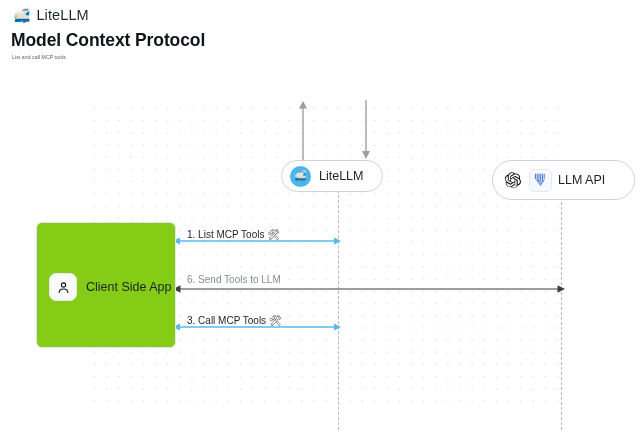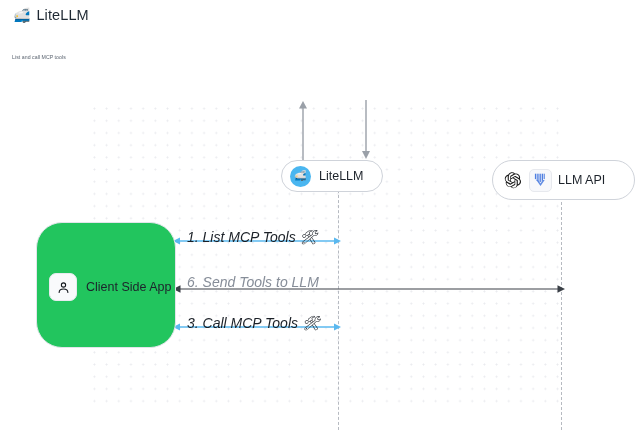--- a/index.html
+++ b/index.html
@@ -215,23 +215,23 @@
   }
 
   
   .client-box {
     position: absolute;
     left: 36px;
     top: 222px;
     width: 140px;
     height: 126px;
     box-sizing: border-box;
-    background: #22c55e;
+    background: #84cc16;
     border: 1.4px solid #e2e5ea;
-    border-radius: 26px;
+    border-radius: 6px;
     z-index: 30;
   }
   .client-inner {
     position: absolute;
     left: 12px;
     top: 50px;
     display: flex;
     align-items: center;
     gap: 9px;
   }
@@ -252,24 +252,23 @@
     white-space: nowrap;
   }
 
   
   .msg {
     position: absolute;
     z-index: 25;
   }
   .msg-text {
     position: absolute;
-    font-size: 14px;
+    font-size: 10px;
     white-space: nowrap;
     z-index: 26;
-    font-style: italic;
   }
   .msg-text-dark { color: #1b2027; }
   .msg-text-gray { color: #868d98; }
 
   svg { display: block; overflow: visible; }
 </style>
 </head>
 <body>
 
 <div id="app">
@@ -277,20 +276,21 @@
   <div class="canvas"></div>
   <div class="mask mask-top"></div>
   <div class="mask mask-bottom"></div>
   <div class="mask mask-left"></div>
   <div class="mask mask-right"></div>
 
   <div class="brand">
     <span class="brand-emoji">🚅</span>
     <span class="brand-name">LiteLLM</span>
   </div>
+  <div class="page-title">Model Context Protocol</div>
   <div class="page-subtitle">List and call MCP tools</div>
 
   <div class="lifeline lifeline-litellm"></div>
   <div class="lifeline lifeline-llmapi"></div>
 
 
   <svg class="varrow" style="left:296px; top:100px;" width="14" height="60" viewBox="0 0 14 60">
     <line x1="7" y1="60" x2="7" y2="7" stroke="#9aa0a8" stroke-width="1.4"></line>
     <path d="M7 1 L11 8.5 L3 8.5 Z" fill="#9aa0a8"></path>
   </svg>

